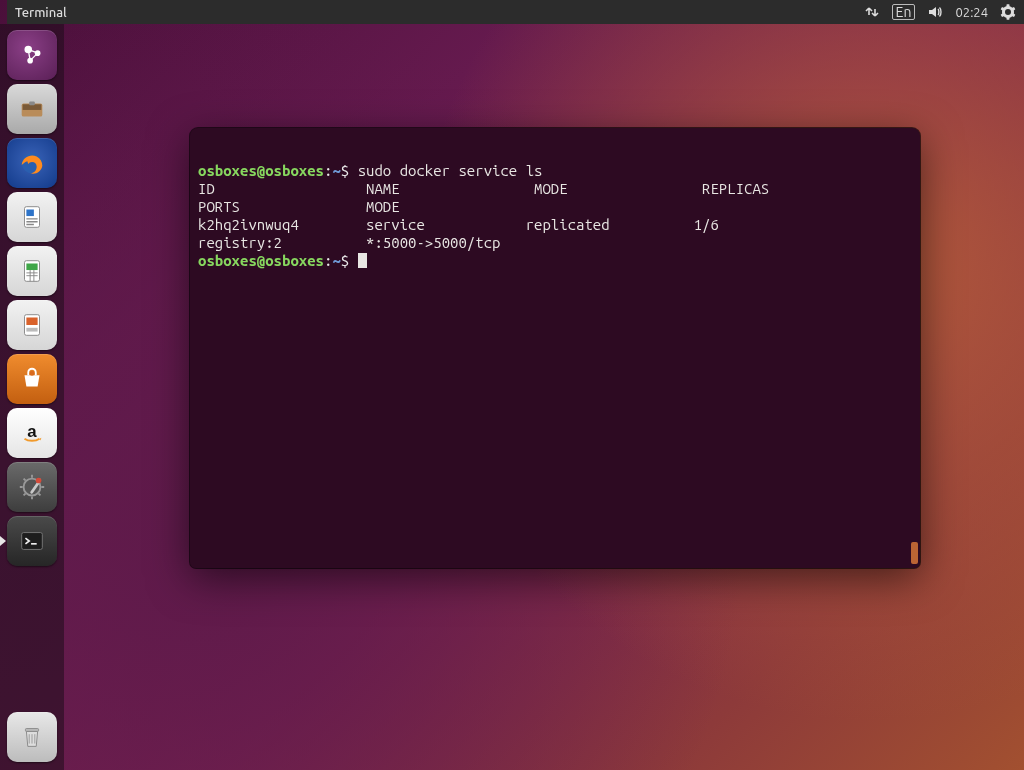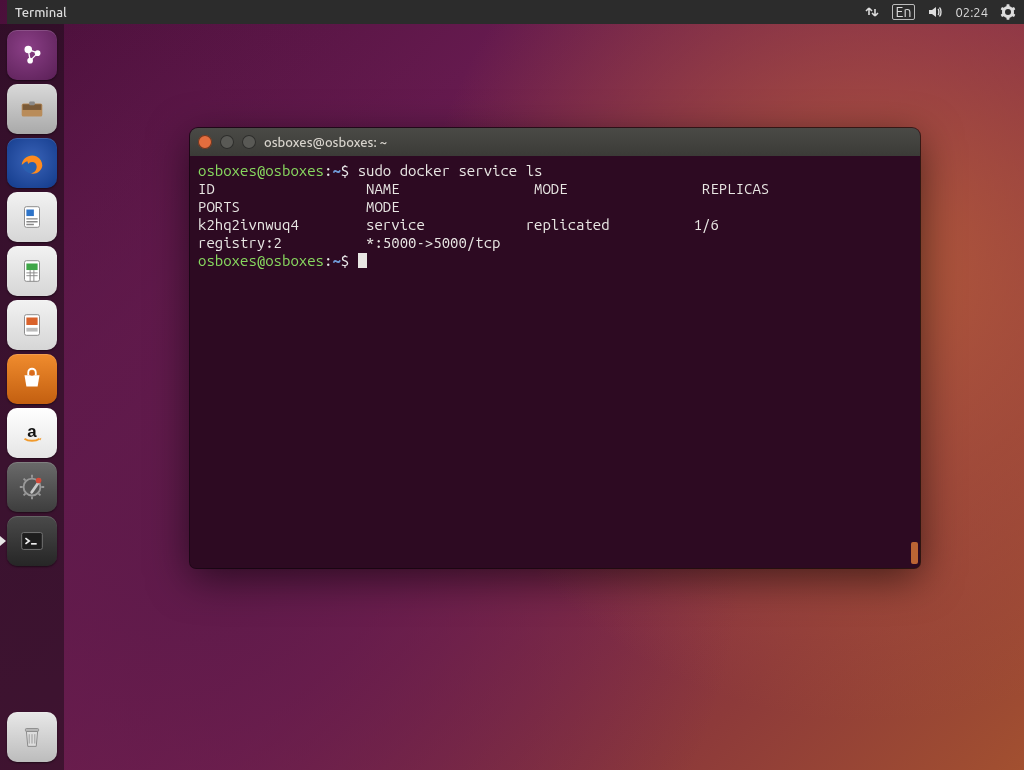--- a/index.html
+++ b/index.html
@@ -65,21 +65,21 @@
   }
   .tbtn{width:14px;height:14px;border-radius:50%;box-shadow:inset 0 0 0 1px rgba(0,0,0,.5);}
   .tbtn.close{background:#e46d3e;}
   .tbtn.min,.tbtn.max{background:#595955;}
   .termbody{
     position:absolute;top:28px;left:0;right:0;bottom:0;
     background:#2d0a22;color:#e8e6e3;
     font-family:"Ubuntu Mono","DejaVu Sans Mono",monospace;
     font-size:15px;line-height:18px;padding:6px 8px;white-space:pre;
   }
-  .p-user{color:#87d75f;font-weight:normal;}
+  .p-user{color:#87d75f;font-weight:bold;}
   .p-path{color:#6f9ad6;font-weight:bold;}
   .p-white{color:#eaeaea;}
   .cursor{display:inline-block;width:9px;height:15px;background:#e8e6e3;vertical-align:-2px;}
   .scrollhl{position:absolute;right:2px;bottom:4px;width:7px;height:22px;background:#e07a3a;border-radius:2px;opacity:.8;}
 </style>
 </head>
 <body>
 
 <div class="desktop"></div>
 
@@ -185,26 +185,20 @@
   <div class="licon ic-trash" style="margin-bottom:8px;" title="Trash">
     <svg viewBox="0 0 32 32">
         <path d="M10 10h12l-1.5 16h-9z" fill="#ddd" stroke="#888"></path>
         <rect x="9" y="7" width="14" height="3" rx="1" fill="#bbb" stroke="#888"></rect>
         <path d="M13 13v10M16 13v10M19 13v10" stroke="#999"></path>
       </svg>
   </div>
 </div>
 
 <div class="termwin">
-  <div class="titlebar">
-    <span class="tbtn close"></span>
-    <span class="tbtn min"></span>
-    <span class="tbtn max"></span>
-    <span>osboxes@osboxes: ~</span>
-  </div>
   <div class="termbody"><span class="p-user">osboxes@osboxes</span><span class="p-white">:</span><span class="p-path">~</span><span class="p-white">$</span> <span>sudo docker service ls</span>
 <span>ID</span>                  <span>NAME</span>                <span>MODE</span>                <span>REPLICAS</span>
 <span>PORTS</span>               <span>MODE</span>
 <span>k2hq2ivnwuq4</span>        <span>service</span>            <span>replicated</span>          <span>1/6</span>
 <span>registry:2</span>          <span>*:5000-&gt;5000/tcp</span>
 <span class="p-user">osboxes@osboxes</span><span class="p-white">:</span><span class="p-path">~</span><span class="p-white">$</span> <span class="cursor"></span></div>
   <div class="scrollhl"></div>
 </div>
 
 </body></html>

